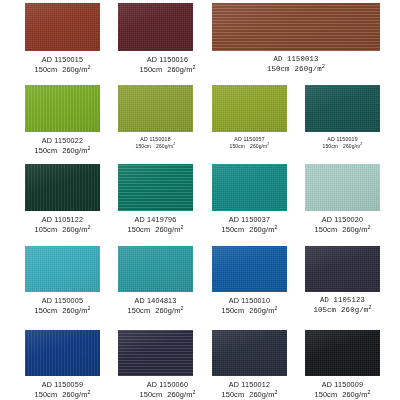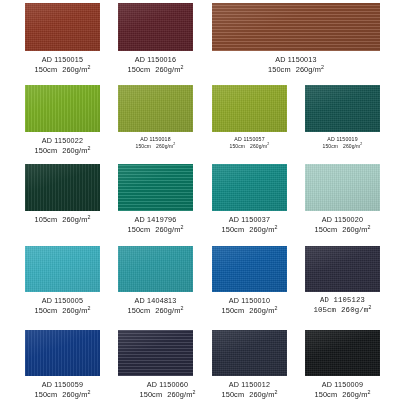--- a/index.html
+++ b/index.html
@@ -98,31 +98,31 @@
     <div class="caption cap-normal" style="left: 25px; top: 55px; width: 75px;">
       <span class="code">AD 1150015</span>
       <span class="spec"><span>150cm</span><span class="gap"></span><span>260g/m</span><span class="sup">2</span></span>
     </div>
     <div class="swatch-cell" style="left: 118px; top: 3px; width: 75px; height: 48px;">
       <div class="swatch-chip" style="background: rgb(92, 32, 40);">
         <div class="tex tex-weave"></div>
         <div class="tex tex-shade"></div>
       </div>
     </div>
-    <div class="caption cap-normal" style="left: 118px; top: 55px; width: 75px;">
+    <div class="caption cap-normal" style="left: 130px; top: 55px; width: 75px;">
       <span class="code">AD 1150016</span>
       <span class="spec"><span>150cm</span><span class="gap"></span><span>260g/m</span><span class="sup">2</span></span>
     </div>
     <div class="swatch-cell" style="left: 212px; top: 3px; width: 168px; height: 48px;">
       <div class="swatch-chip" style="background: rgb(139, 76, 49);">
         <div class="tex tex-rib"></div>
         <div class="tex tex-shade"></div>
       </div>
     </div>
-    <div class="caption cap-normal" style="left: 212px; top: 55px; width: 168px;">
+    <div class="caption cap-normal" style="left: 212px; top: 55px; width: 168px; font-family: Liberation Mono, monospace;">
       <span class="code">AD 1150013</span>
       <span class="spec"><span>150cm</span><span class="gap"></span><span>260g/m</span><span class="sup">2</span></span>
     </div>
     <div class="swatch-cell" style="left: 25px; top: 85px; width: 75px; height: 47px;">
       <div class="swatch-chip" style="background: rgb(124, 176, 38);">
         <div class="tex tex-vert"></div>
         <div class="tex tex-shade"></div>
       </div>
     </div>
     <div class="caption cap-normal" style="left: 25px; top: 136px; width: 75px;">
@@ -159,20 +159,21 @@
       <span class="code">AD 1150019</span>
       <span class="spec"><span>150cm</span><span class="gap"></span><span>260g/m</span><span class="sup">2</span></span>
     </div>
     <div class="swatch-cell" style="left: 25px; top: 164px; width: 75px; height: 47px;">
       <div class="swatch-chip" style="background: rgb(20, 57, 44);">
         <div class="tex tex-vert"></div>
         <div class="tex tex-shade"></div>
       </div>
     </div>
     <div class="caption cap-normal" style="left: 25px; top: 215px; width: 75px;">
+      <span class="code">AD 1105122</span>
       <span class="spec"><span>105cm</span><span class="gap"></span><span>260g/m</span><span class="sup">2</span></span>
     </div>
     <div class="swatch-cell" style="left: 118px; top: 164px; width: 75px; height: 47px;">
       <div class="swatch-chip" style="background: rgb(11, 125, 102);">
         <div class="tex tex-rib"></div>
         <div class="tex tex-shade"></div>
       </div>
     </div>
     <div class="caption cap-normal" style="left: 118px; top: 215px; width: 75px;">
       <span class="code">AD 1419796</span>

